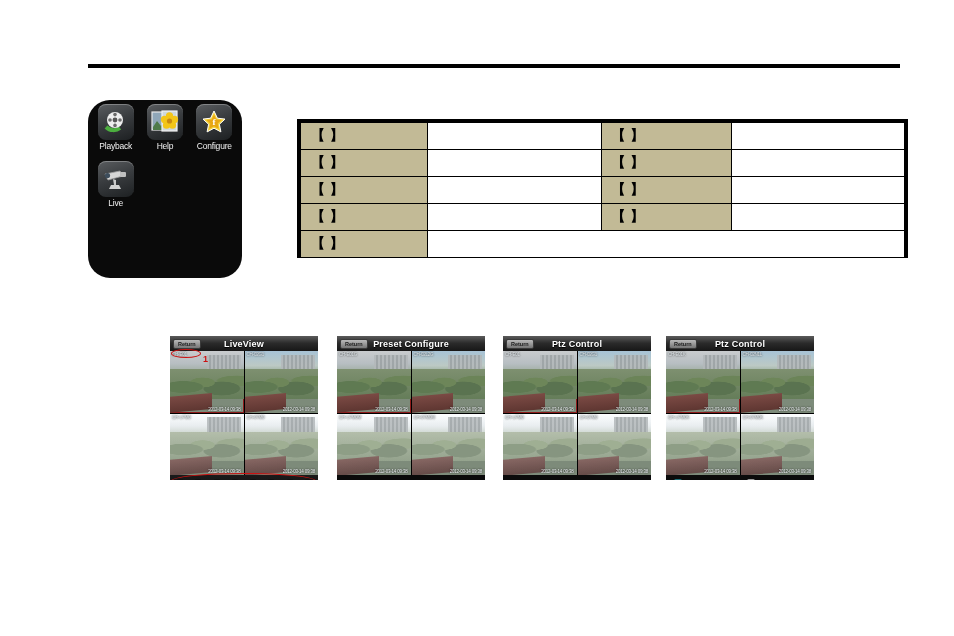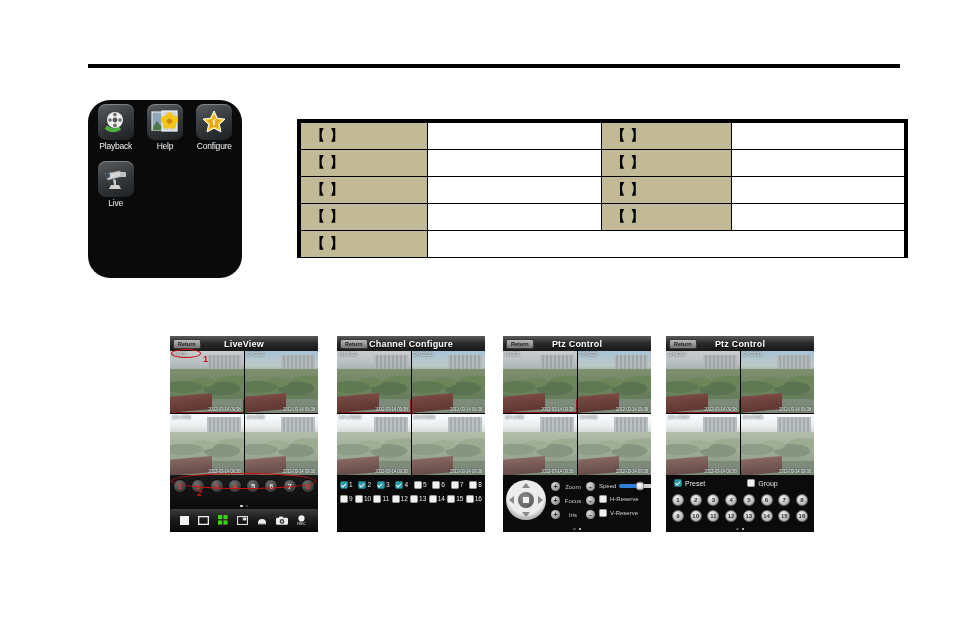--- a/index.html
+++ b/index.html
@@ -66,21 +66,21 @@
   td.v { background:#ffffff; }
   .c1 { width:128px; }
   .c2 { width:176px; }
   .c3 { width:132px; }
   .c4 { width:175px; }
   .brk { letter-spacing:0px; }
 
   
   .phone {
     position:absolute;
-    width:148px; height:196px;
+    width:148px; height:144px;
     background:#000000;
     overflow:hidden;
   }
   #phone-1 { left:170px; top:336px; }
   #phone-2 { left:337px; top:336px; }
   #phone-3 { left:503px; top:336px; }
   #phone-4 { left:666px; top:336px; }
 
   .p-header {
     height:15px; width:100%;
@@ -504,21 +504,21 @@
   </div>
   <div class="anno-ellipse" style="left:1px; top:13px; width:30px; height:9px;"></div>
   <div class="anno-num" style="left:33px; top:18px;">1</div>
   <div class="anno-ellipse" style="left:1px; top:137px; width:145px; height:16px;"></div>
   <div class="anno-num" style="left:27px; top:152px;">2</div>
 </div>
 
 <div class="phone" id="phone-2">
   <div class="p-header">
     <div class="p-return">Return</div>
-    <div class="p-title">Channel Configure</div>
+    <div class="p-title">Preset Configure</div>
   </div>
   <div class="vgrid">
     <div class="vtile sel">
       <div class="sky"></div>
         <div class="bldg"></div>
         <div class="trees"></div>
         <div class="roof"></div>
       <div class="ch">CH-E01G</div>
       <div class="ts">2012-03-14 09:38</div>
     </div>

